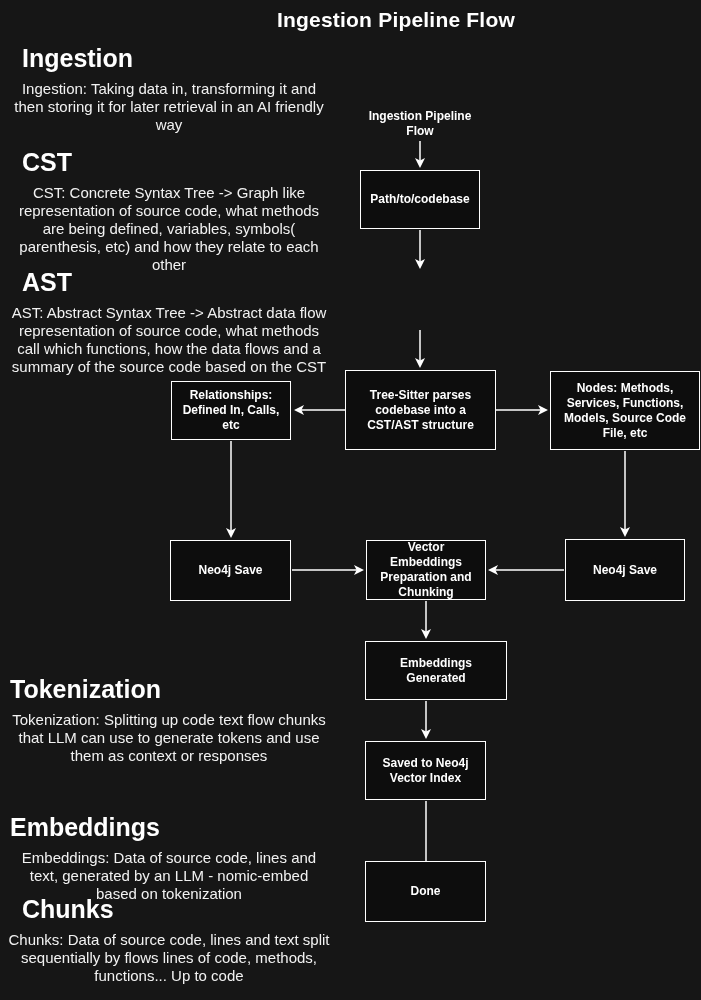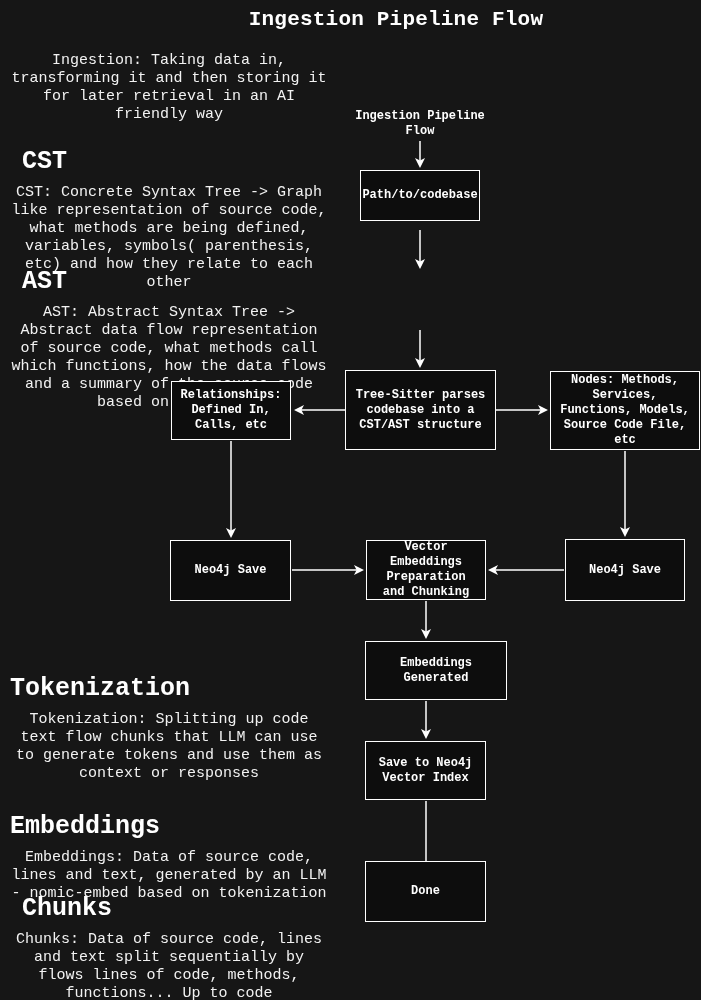--- a/index.html
+++ b/index.html
@@ -5,21 +5,21 @@
   html, body {
     margin: 0;
     padding: 0;
     background: #161616;
   }
   #canvas {
     position: relative;
     width: 701px;
     height: 1000px;
     background: #161616;
-    font-family: Liberation Mono, monospace;
+    font-family: Liberation Sans, sans-serif;
     color: #ffffff;
     overflow: hidden;
   }
   
   .page-title {
     position: absolute;
     top: 8px;
     left: 96px;
     width: 600px;
     text-align: center;
@@ -81,20 +81,21 @@
   }
 </style>
 </head>
 <body>
 
 <div id="canvas">
 
   <div class="page-title">Ingestion Pipeline Flow</div>
 
   <section class="gloss" style="top:44px">
+    <h2>Ingestion</h2>
     <p>Ingestion: Taking data in, transforming it and then storing it for later retrieval in an AI friendly way</p>
   </section>
 
   <section class="gloss" style="top:148px">
     <h2>CST</h2>
     <p>CST: Concrete Syntax Tree -&gt; Graph like representation of source code, what methods are being defined, variables, symbols( parenthesis, etc) and how they relate to each other</p>
   </section>
 
   <section class="gloss" style="top:268px">
     <h2>AST</h2>
@@ -133,34 +134,34 @@
       <line x1="292" y1="570" x2="362" y2="570" marker-end="url(#arrow)"></line>
       <line x1="564" y1="570" x2="490" y2="570" marker-end="url(#arrow)"></line>
       <line x1="426" y1="601" x2="426" y2="637" marker-end="url(#arrow)"></line>
       <line x1="426" y1="701" x2="426" y2="737" marker-end="url(#arrow)"></line>
       <line x1="426" y1="801" x2="426" y2="876" marker-end="url(#arrow)"></line>
     </g>
   </svg>
 
   <div class="flow-label" style="left:355px;top:109px;width:130px">Ingestion Pipeline Flow</div>
 
-  <div class="node" style="left:360px;top:170px;width:120px;height:51px">Path/to/codebase</div>
+  <div class="node" style="left:360px;top:170px;width:120px;height:59px">Path/to/codebase</div>
 
 
   <div class="node" style="left:345px;top:370px;width:151px;height:80px">Tree-Sitter parses codebase into a CST/AST structure</div>
 
   <div class="node" style="left:171px;top:381px;width:120px;height:59px">Relationships: Defined In, Calls, etc</div>
 
   <div class="node" style="left:550px;top:371px;width:150px;height:79px">Nodes: Methods, Services, Functions, Models, Source Code File, etc</div>
 
   <div class="node" style="left:170px;top:540px;width:121px;height:61px">Neo4j Save</div>
 
   <div class="node" style="left:565px;top:539px;width:120px;height:62px">Neo4j Save</div>
 
   <div class="node" style="left:366px;top:540px;width:120px;height:60px">Vector Embeddings Preparation and Chunking</div>
 
   <div class="node" style="left:365px;top:641px;width:142px;height:59px">Embeddings Generated</div>
 
-  <div class="node" style="left:365px;top:741px;width:121px;height:59px">Save to Neo4j Vector Index</div>
+  <div class="node" style="left:365px;top:741px;width:121px;height:59px">Saved to Neo4j Vector Index</div>
 
   <div class="node" style="left:365px;top:861px;width:121px;height:61px">Done</div>
 
 </div>
 
 </body></html>

